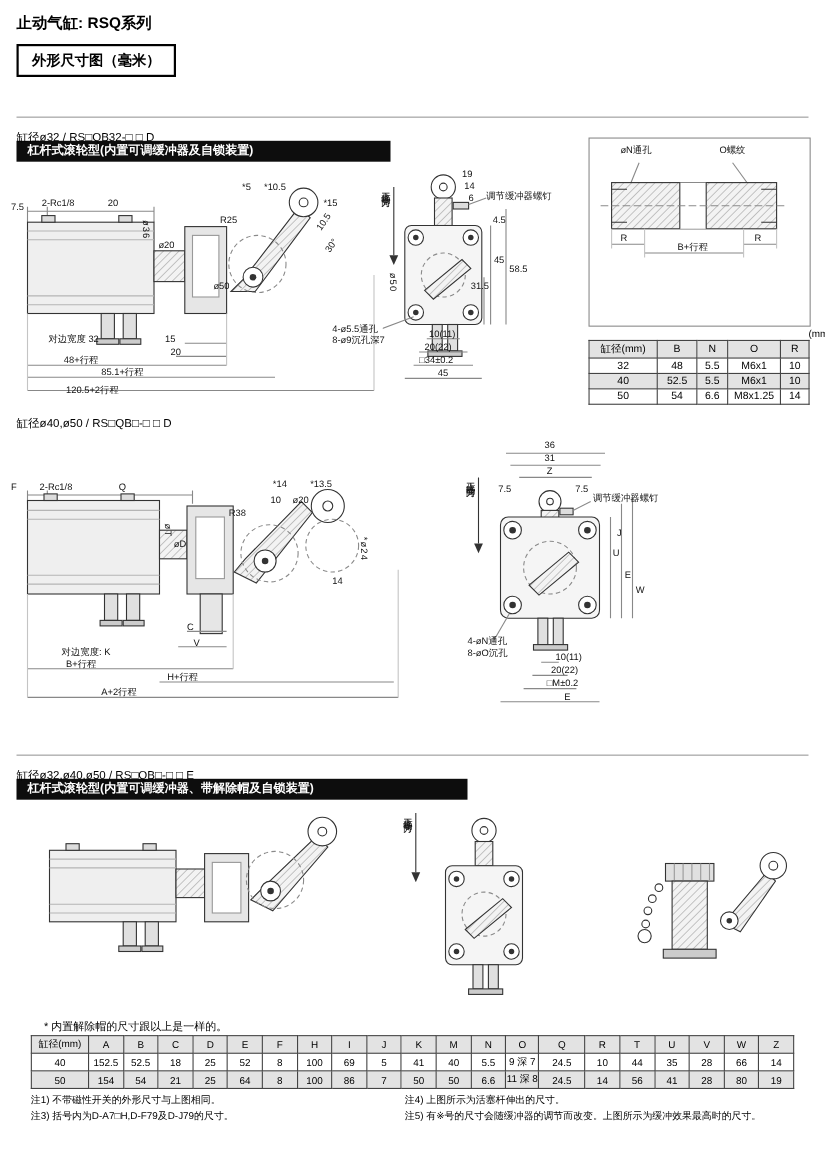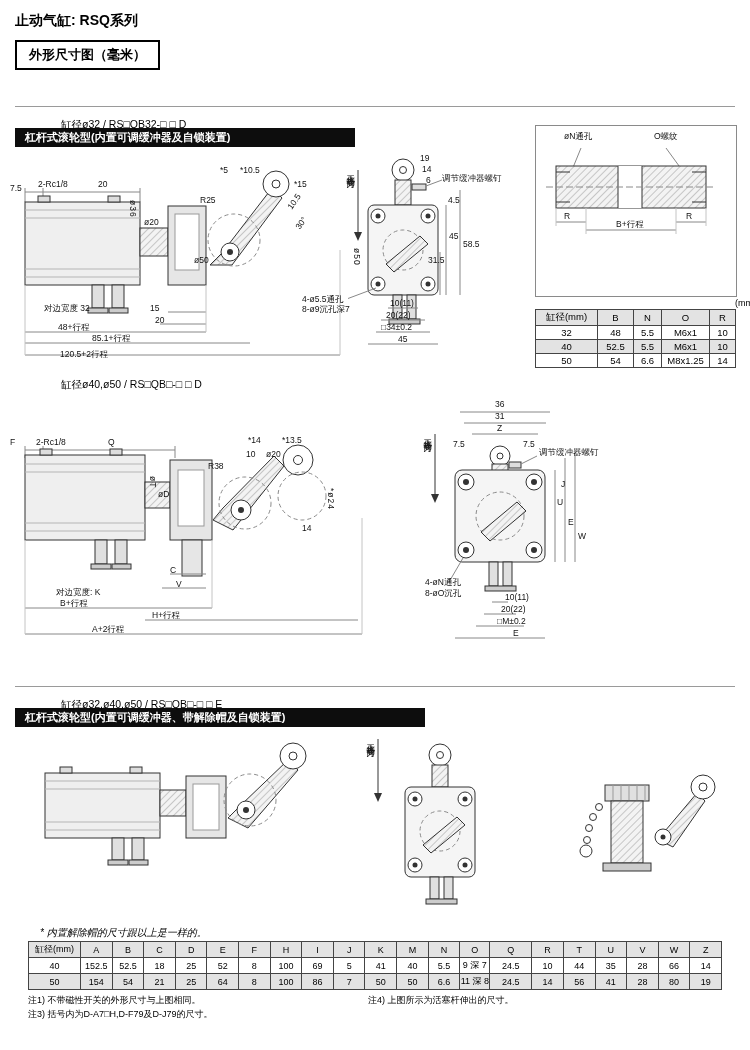--- a/index.html
+++ b/index.html
@@ -4,36 +4,36 @@
 <style>
   html,body{margin:0;padding:0;background:#fff;}
   body{width:750px;height:1050px;position:relative;overflow:hidden;
        font-family:"Liberation Sans","DejaVu Sans",sans-serif;color:#000;}
   .abs{position:absolute;}
   .page-title{font-size:14px;font-weight:bold;}
   .dim-box{border:2px solid #000;padding:4px 12px;font-size:13px;font-weight:bold;}
   .bar{background:#0d0d0d;color:#fff;font-size:11px;font-weight:bold;line-height:19px;
        padding:0 10px;display:inline-block;white-space:nowrap;margin-top:40px;}
   .rule{position:absolute;height:1px;background:#9a9a9a;}
-  .subhead{font-size:10.5px;margin-left:46px;}
+  .subhead{font-size:10.5px;}
   .drawing{position:absolute;}
   .dim{position:absolute;font-size:8.5px;line-height:1.1;white-space:nowrap;color:#111;}
   .vtext{writing-mode:vertical-rl;letter-spacing:1px;}
   .rot{transform:rotate(-55deg);transform-origin:left top;}
   .panel{position:absolute;border:1px solid #8a8a8a;background:#fff;}
   .panel-title{font-size:10.5px;padding:6px 8px 0 8px;}
   .unit{position:absolute;font-size:9px;text-align:right;}
   table{border-collapse:collapse;table-layout:fixed;}
   th,td{border:1px solid #444;font-weight:normal;text-align:center;
         font-size:9.5px;padding:1px 0;overflow:hidden;white-space:nowrap;}
   thead th{background:#e3e3e3;}
   tr.shade td{background:#e3e3e3;}
   .bigtable th,.bigtable td{font-size:9px;height:13px;}
   .note{font-size:9px;line-height:1.55;}
-  .star-note{font-size:10px;font-style:italic;}
+  .star-note{font-size:10px;}
   svg{display:block;}
 </style>
 </head>
 <body>
 
 <svg width="0" height="0" style="position:absolute">
   <defs>
     <pattern id="hatch" patternUnits="userSpaceOnUse" width="5" height="5" patternTransform="rotate(45)">
       <rect width="5" height="5" fill="#f3f3f3"></rect>
       <line x1="0" y1="0" x2="0" y2="5" stroke="#9a9a9a" stroke-width="1"></line>
@@ -561,13 +561,14 @@
     </tr>
   </tbody>
 </table>
 
 <div class="abs note" style="left:28px;top:994px;width:330px">
   <div>注1) 不带磁性开关的外形尺寸与上图相同。</div>
   <div>注3) 括号内为D-A7□H,D-F79及D-J79的尺寸。</div>
 </div>
 <div class="abs note" style="left:368px;top:994px;width:362px">
   <div>注4) 上图所示为活塞杆伸出的尺寸。</div>
+  <div>注5) 有※号的尺寸会随缓冲器的调节而改变。上图所示为缓冲效果最高时的尺寸。</div>
 </div>
 
 </body></html>

